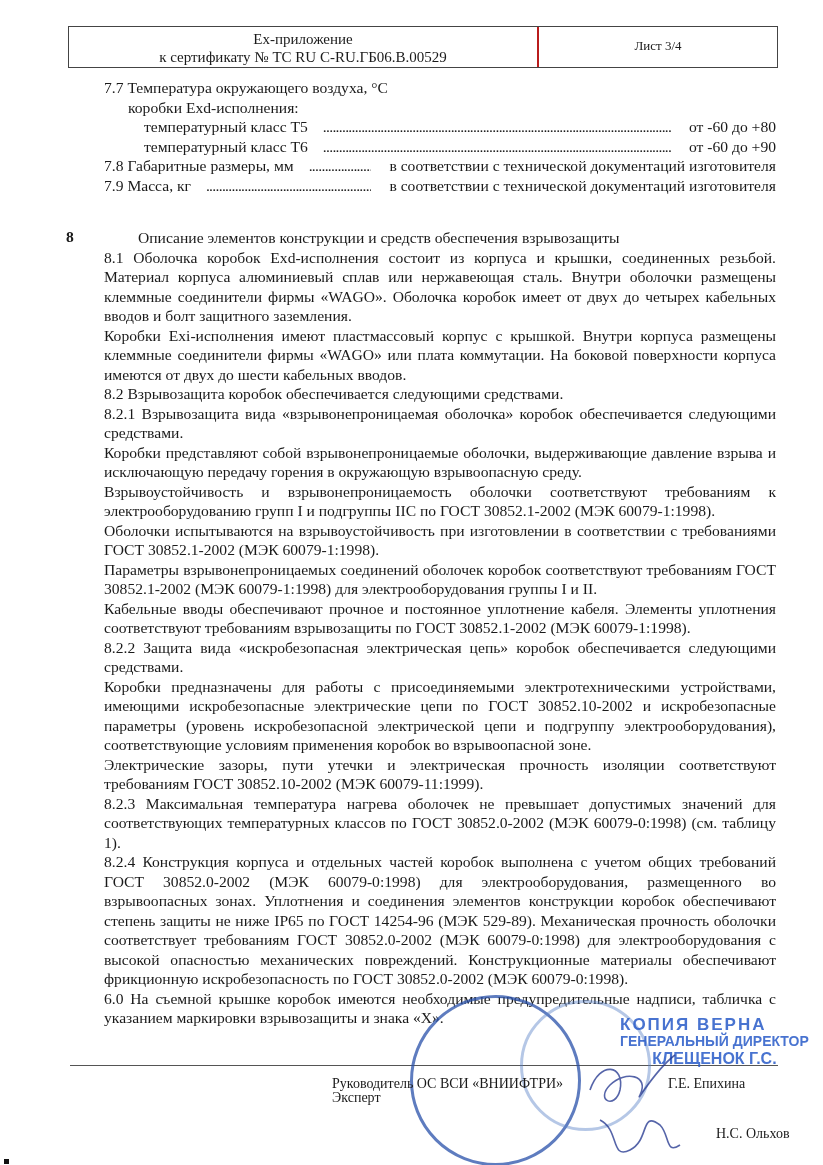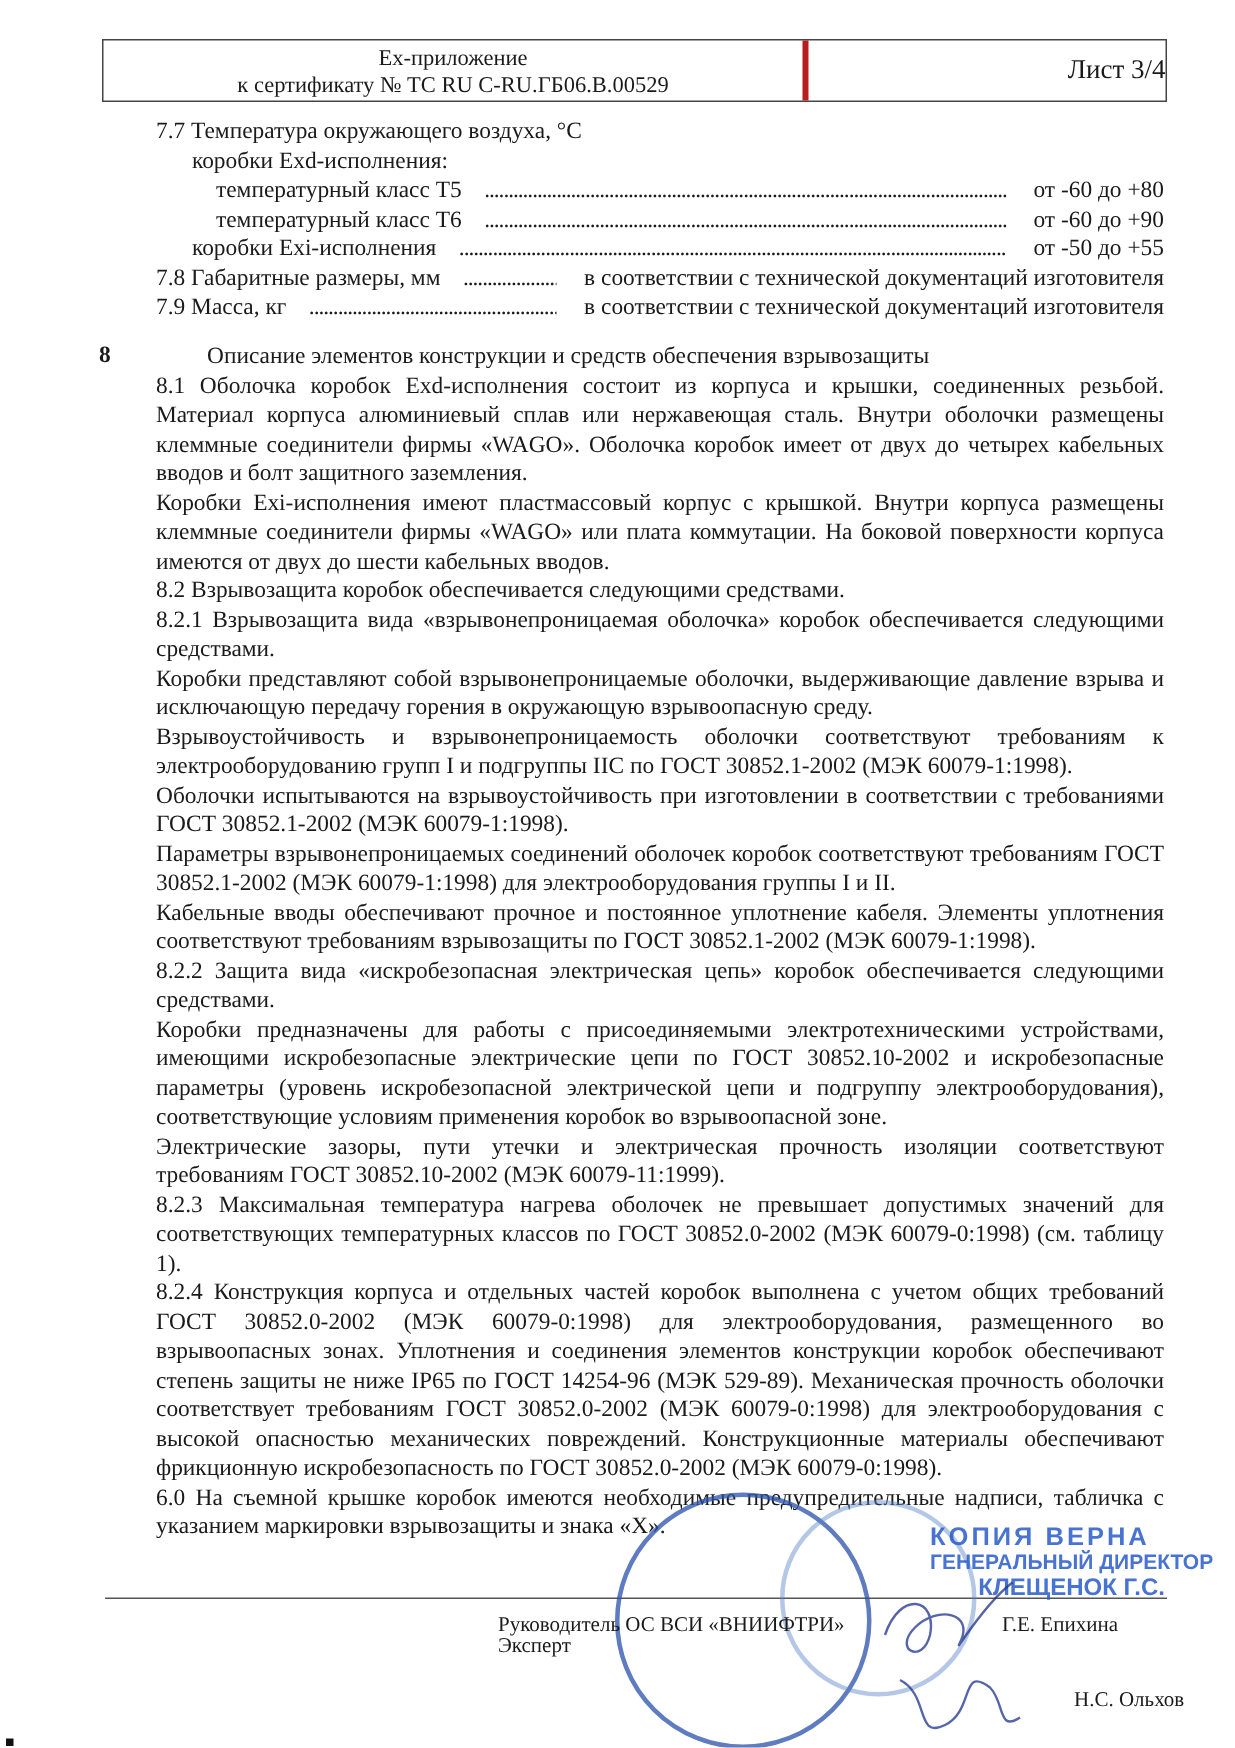--- a/index.html
+++ b/index.html
@@ -1,22 +1,22 @@
 <!DOCTYPE html>
 <html><head>
 <meta charset="utf-8">
 <style>
   html, body { margin: 0; padding: 0; background: #ffffff; }
   body { width: 823px; height: 1165px; position: relative; overflow: hidden;
          font-family: "Liberation Serif", serif; color: #1a1a1a; }
   .hdr { position: absolute; left: 68px; top: 26px; width: 710px; height: 42px;
          border: 1px solid #444; display: flex; box-sizing: border-box; }
-  .hdr-left { width: 470px; border-right: 4px solid #b91c1c; text-align: center;
+  .hdr-left { width: 470px; border-right: 2px solid #b91c1c; text-align: center;
               font-size: 15px; line-height: 18px; padding-top: 3px; box-sizing: border-box; }
-  .hdr-right { flex: 1; text-align: right; font-size: 18px; line-height: 42px; margin-top: -2px; }
+  .hdr-right { flex: 1; text-align: center; font-size: 13px; line-height: 42px; margin-top: -2px; }
   .block { position: absolute; left: 104px; width: 672px; font-size: 15.6px; line-height: 19.5px; }
   .dotrow { display: flex; white-space: nowrap; overflow: hidden; gap: 15px; }
   .dotrow .lbl { flex: 0 0 auto; }
   .dotrow .dots { flex: 1 1 auto; overflow: hidden; }
   .dotrow .dots::after { content: " . . . . . . . . . . . . . . . . . . . . . . . . . . . . . . . . . . . . . . . . . . . . . . . . . . . . . . . . . . . . . . . . . . . . . . . . . . . . . . . . . . . . . . . . . . . . . . . . . . . . . . . . . . . . . . . . . . . ."; letter-spacing: -2.3px; }
   .dotrow .val { flex: 0 0 auto; padding-left: 3px; }
   .ind1 { padding-left: 24px; }
   .ind2 { padding-left: 40px; }
   .sec-num { position: absolute; left: 66px; top: 228px; font-weight: bold; font-size: 15.6px; }
   .sec-title { font-weight: normal; margin-left: 34px; }
@@ -45,25 +45,20 @@
   <div class="ind1">коробки Exd-исполнения:</div>
   <div class="dotrow ind2">
     <span class="lbl">температурный класс Т5</span>
     <span class="dots"></span>
     <span class="val">от -60 до +80</span>
   </div>
   <div class="dotrow ind2">
     <span class="lbl">температурный класс Т6</span>
     <span class="dots"></span>
     <span class="val">от -60 до +90</span>
-  </div>
-  <div class="dotrow ind1">
-    <span class="lbl">коробки Exi-исполнения</span>
-    <span class="dots"></span>
-    <span class="val">от -50 до +55</span>
   </div>
   <div class="dotrow">
     <span class="lbl">7.8 Габаритные размеры, мм</span>
     <span class="dots"></span>
     <span class="val">в соответствии с технической документаций изготовителя</span>
   </div>
   <div class="dotrow">
     <span class="lbl">7.9 Масса, кг</span>
     <span class="dots"></span>
     <span class="val">в соответствии с технической документаций изготовителя</span>

